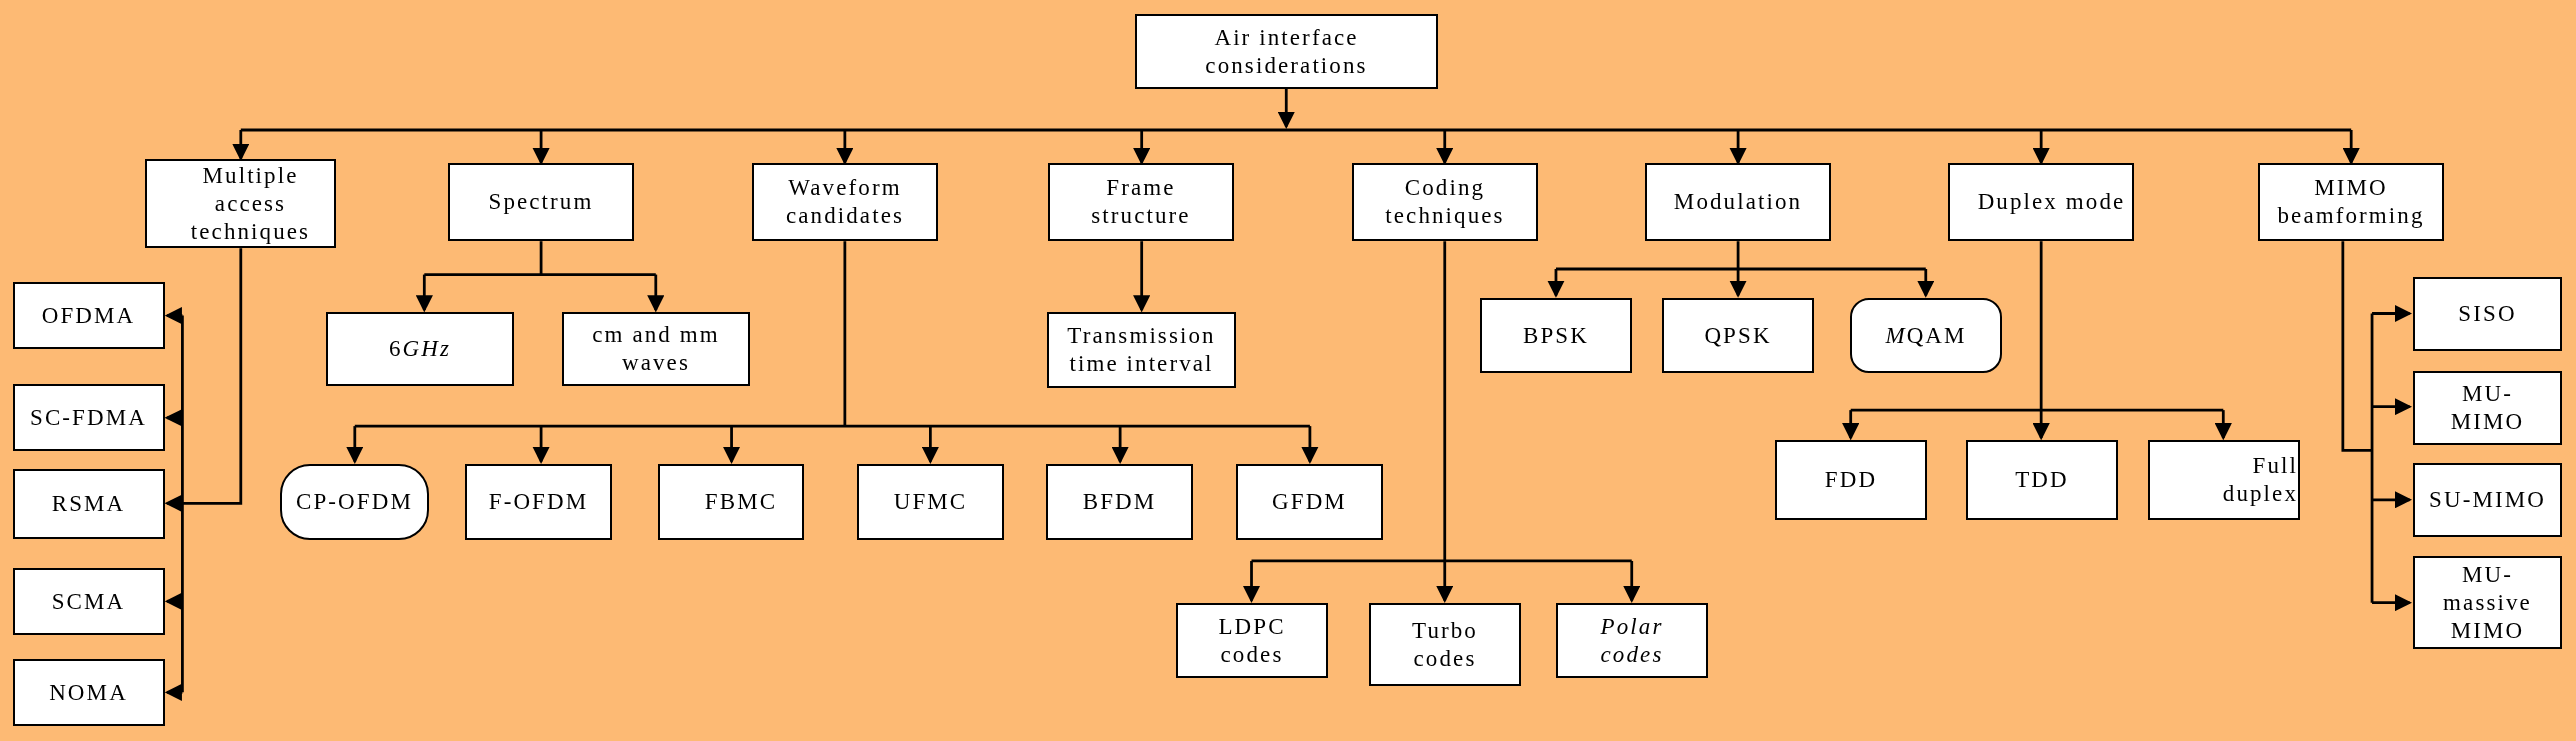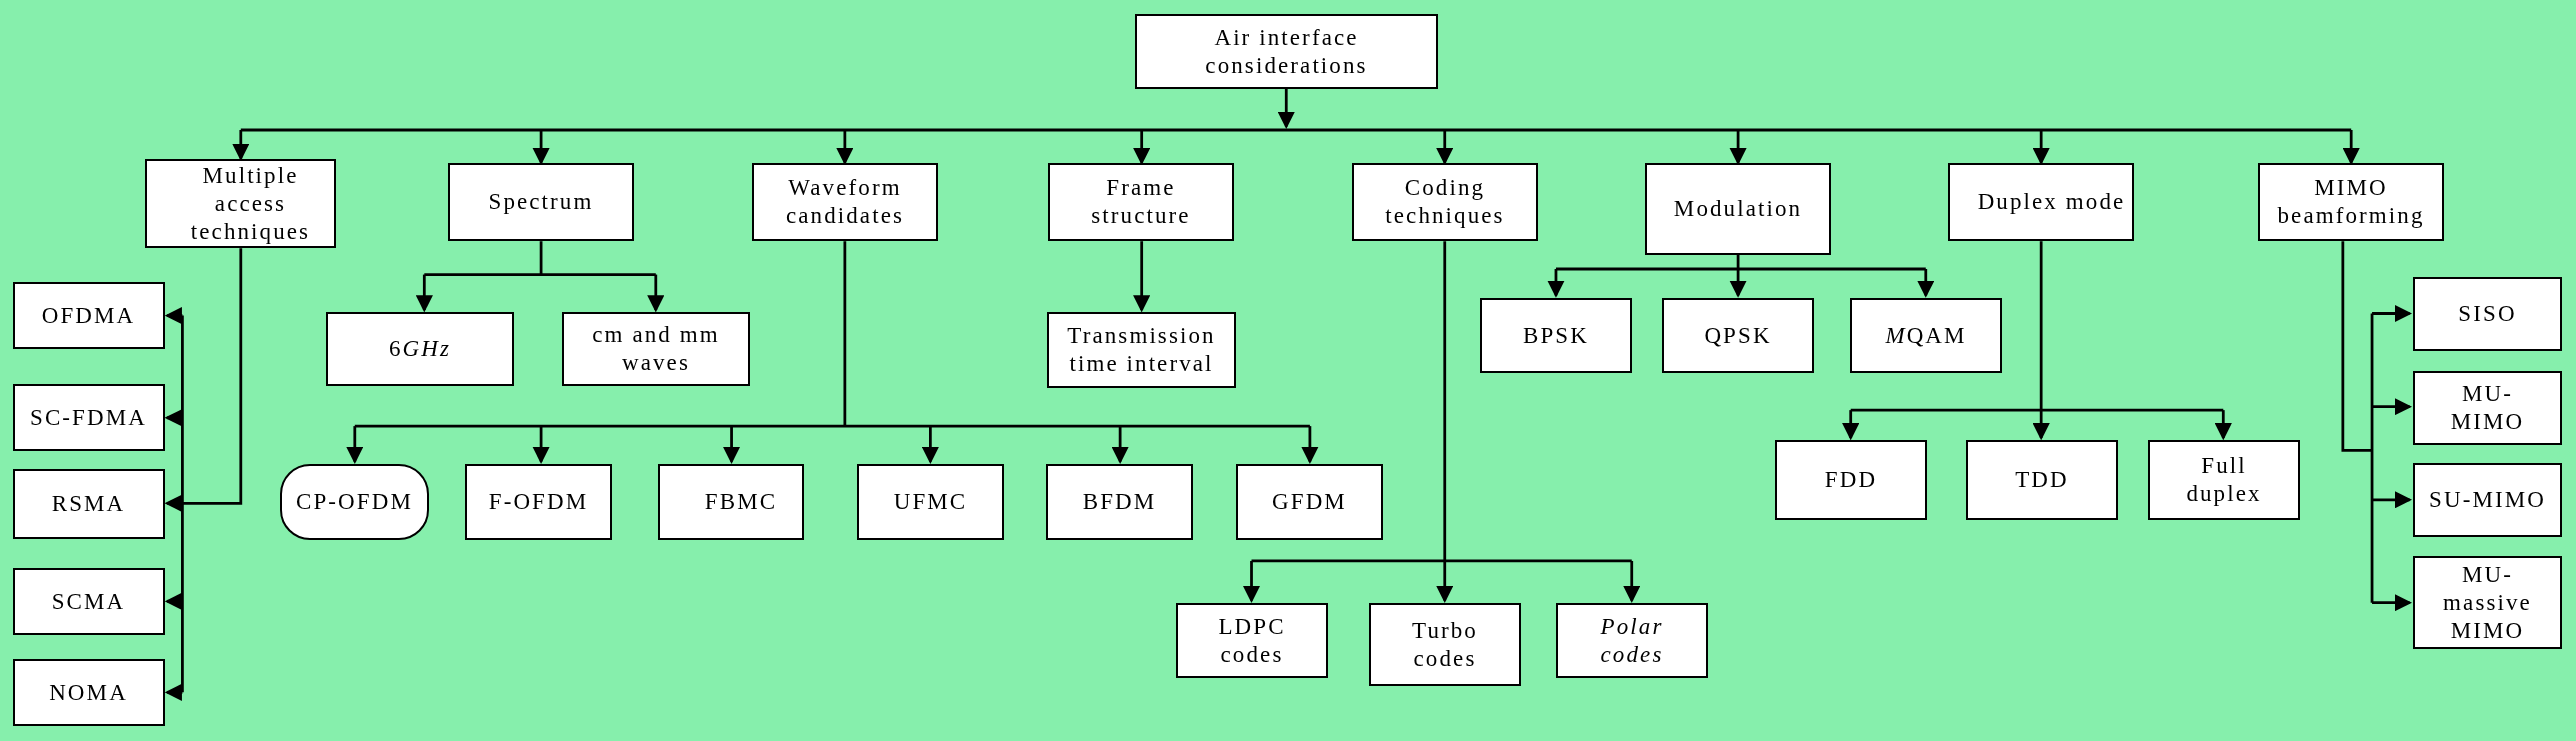--- a/index.html
+++ b/index.html
@@ -1,21 +1,21 @@
 <!DOCTYPE html>
 <html style="font-size:11px"><head>
 <meta charset="utf-8">
 <title>Air interface considerations</title>
 <style>
   html, body { margin: 0; padding: 0; background: #ffffff; }
   .stage {
     position: relative;
     width: 2576px;
     height: 741px;
-    background: #86efac;
+    background: #fdba74;
     font-family: "Liberation Serif", serif;
     color: #000000;
     overflow: hidden;
   }
   svg.wires { position: absolute; left: 0; top: 0; width: 2576px; height: 741px; }
   .node {
     position: absolute;
     box-sizing: border-box;
     border: 2.8px solid #000000;
     background: #ffffff;
@@ -141,21 +141,21 @@
     <span class="ln">candidates</span>
   </div>
   <div class="node" style="left:1048px;top:163px;width:186px;height:78px;">
     <span class="ln">Frame</span>
     <span class="ln">structure</span>
   </div>
   <div class="node" style="left:1352px;top:163px;width:186px;height:78px;">
     <span class="ln">Coding</span>
     <span class="ln">techniques</span>
   </div>
-  <div class="node" style="left:1645px;top:163px;width:186px;height:92px;">
+  <div class="node" style="left:1645px;top:163px;width:186px;height:78px;">
     <span class="ln">Modulation</span>
   </div>
   <div class="node" style="left:1948px;top:163px;width:186px;height:78px;padding-left:21px;">
     <span class="ln">Duplex mode</span>
   </div>
   <div class="node" style="left:2258px;top:163px;width:186px;height:78px;">
     <span class="ln">MIMO</span>
     <span class="ln">beamforming</span>
   </div>
 
@@ -219,31 +219,31 @@
     <span class="ln">Polar</span>
     <span class="ln">codes</span>
   </div>
 
   <div class="node" style="left:1480px;top:298px;width:152px;height:75px;">
     <span class="ln">BPSK</span>
   </div>
   <div class="node" style="left:1662px;top:298px;width:152px;height:75px;">
     <span class="ln">QPSK</span>
   </div>
-  <div class="node" style="left:1850px;top:298px;width:152px;height:75px;">
+  <div class="node" style="left:1850px;top:298px;width:152px;height:75px;border-radius:19px;">
     <span class="lnrow"><span class="it">M</span><span>QAM</span></span>
   </div>
 
   <div class="node" style="left:1775px;top:440px;width:152px;height:80px;">
     <span class="ln">FDD</span>
   </div>
   <div class="node" style="left:1966px;top:440px;width:152px;height:80px;">
     <span class="ln">TDD</span>
   </div>
-  <div class="node" style="left:2148px;top:440px;width:152px;height:80px;">
+  <div class="node" style="left:2148px;top:440px;width:152px;height:80px;align-items:flex-end;">
     <span class="ln">Full</span>
     <span class="ln">duplex</span>
   </div>
 
   <div class="node" style="left:2413px;top:277px;width:149px;height:74px;">
     <span class="ln">SISO</span>
   </div>
   <div class="node" style="left:2413px;top:371px;width:149px;height:74px;">
     <span class="ln">MU-</span>
     <span class="ln">MIMO</span>

